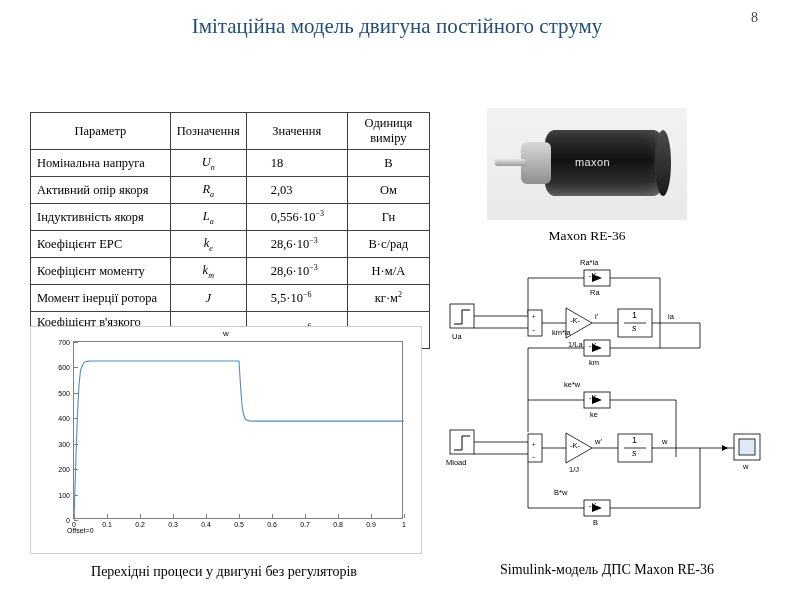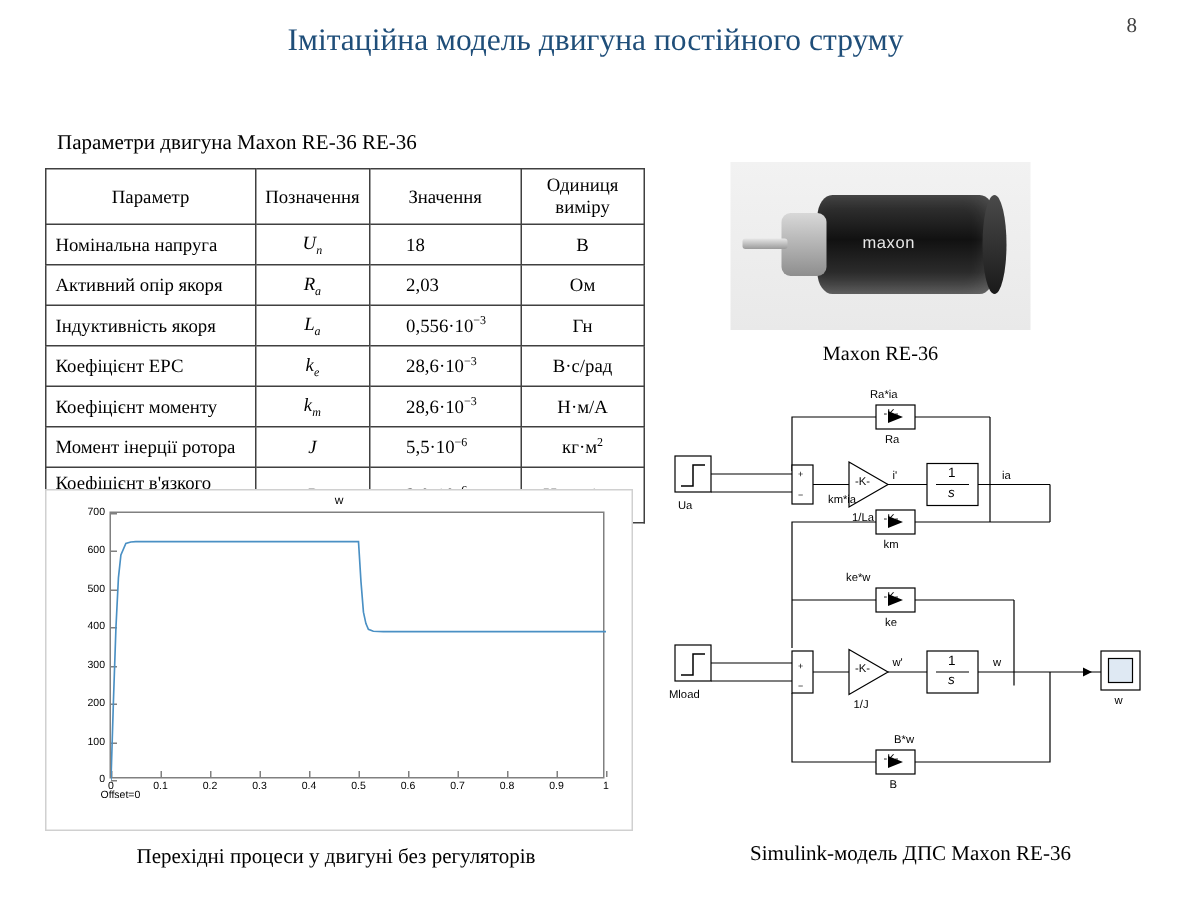--- a/index.html
+++ b/index.html
@@ -260,21 +260,20 @@
   }
 </style>
 </head>
 <body>
 
 <div class="slide">
 
   <div class="slide-title">Імітаційна модель двигуна постійного струму</div>
   <div class="page-number">8</div>
 
-  <div class="table-caption">Параметри двигуна Maxon RE-36 RE-36</div>
 
   <table class="params">
     <thead>
       <tr>
         <th>Параметр</th>
         <th>Позначення</th>
         <th>Значення</th>
         <th>
           <span>Одиниця</span><br>
           <span>виміру</span>
@@ -487,18 +486,18 @@
     <div class="blk-label" style="left:163px; top:185px;">w'</div>
 
     <div class="blk-label" style="left:200px; top:183px; font-size:9px;">1</div>
     <div class="blk-label" style="left:200px; top:196px; font-style:italic; font-size:9px;">s</div>
     <div class="blk-label" style="left:230px; top:185px;">w</div>
     <div class="blk-label" style="left:311px; top:210px;">w</div>
 
     <div class="blk-label" style="left:14px; top:206px;">Mload</div>
 
     <div class="blk-label" style="left:157px; top:249px;">-K-</div>
-    <div class="blk-label" style="left:122px; top:236px;margin-left:42px;">B*w</div>
+    <div class="blk-label" style="left:122px; top:236px;">B*w</div>
     <div class="blk-label" style="left:161px; top:266px;">B</div>
   </div>
   <div class="sim-caption">Simulink-модель ДПС Maxon RE-36</div>
 
 </div>
 
 </body></html>

